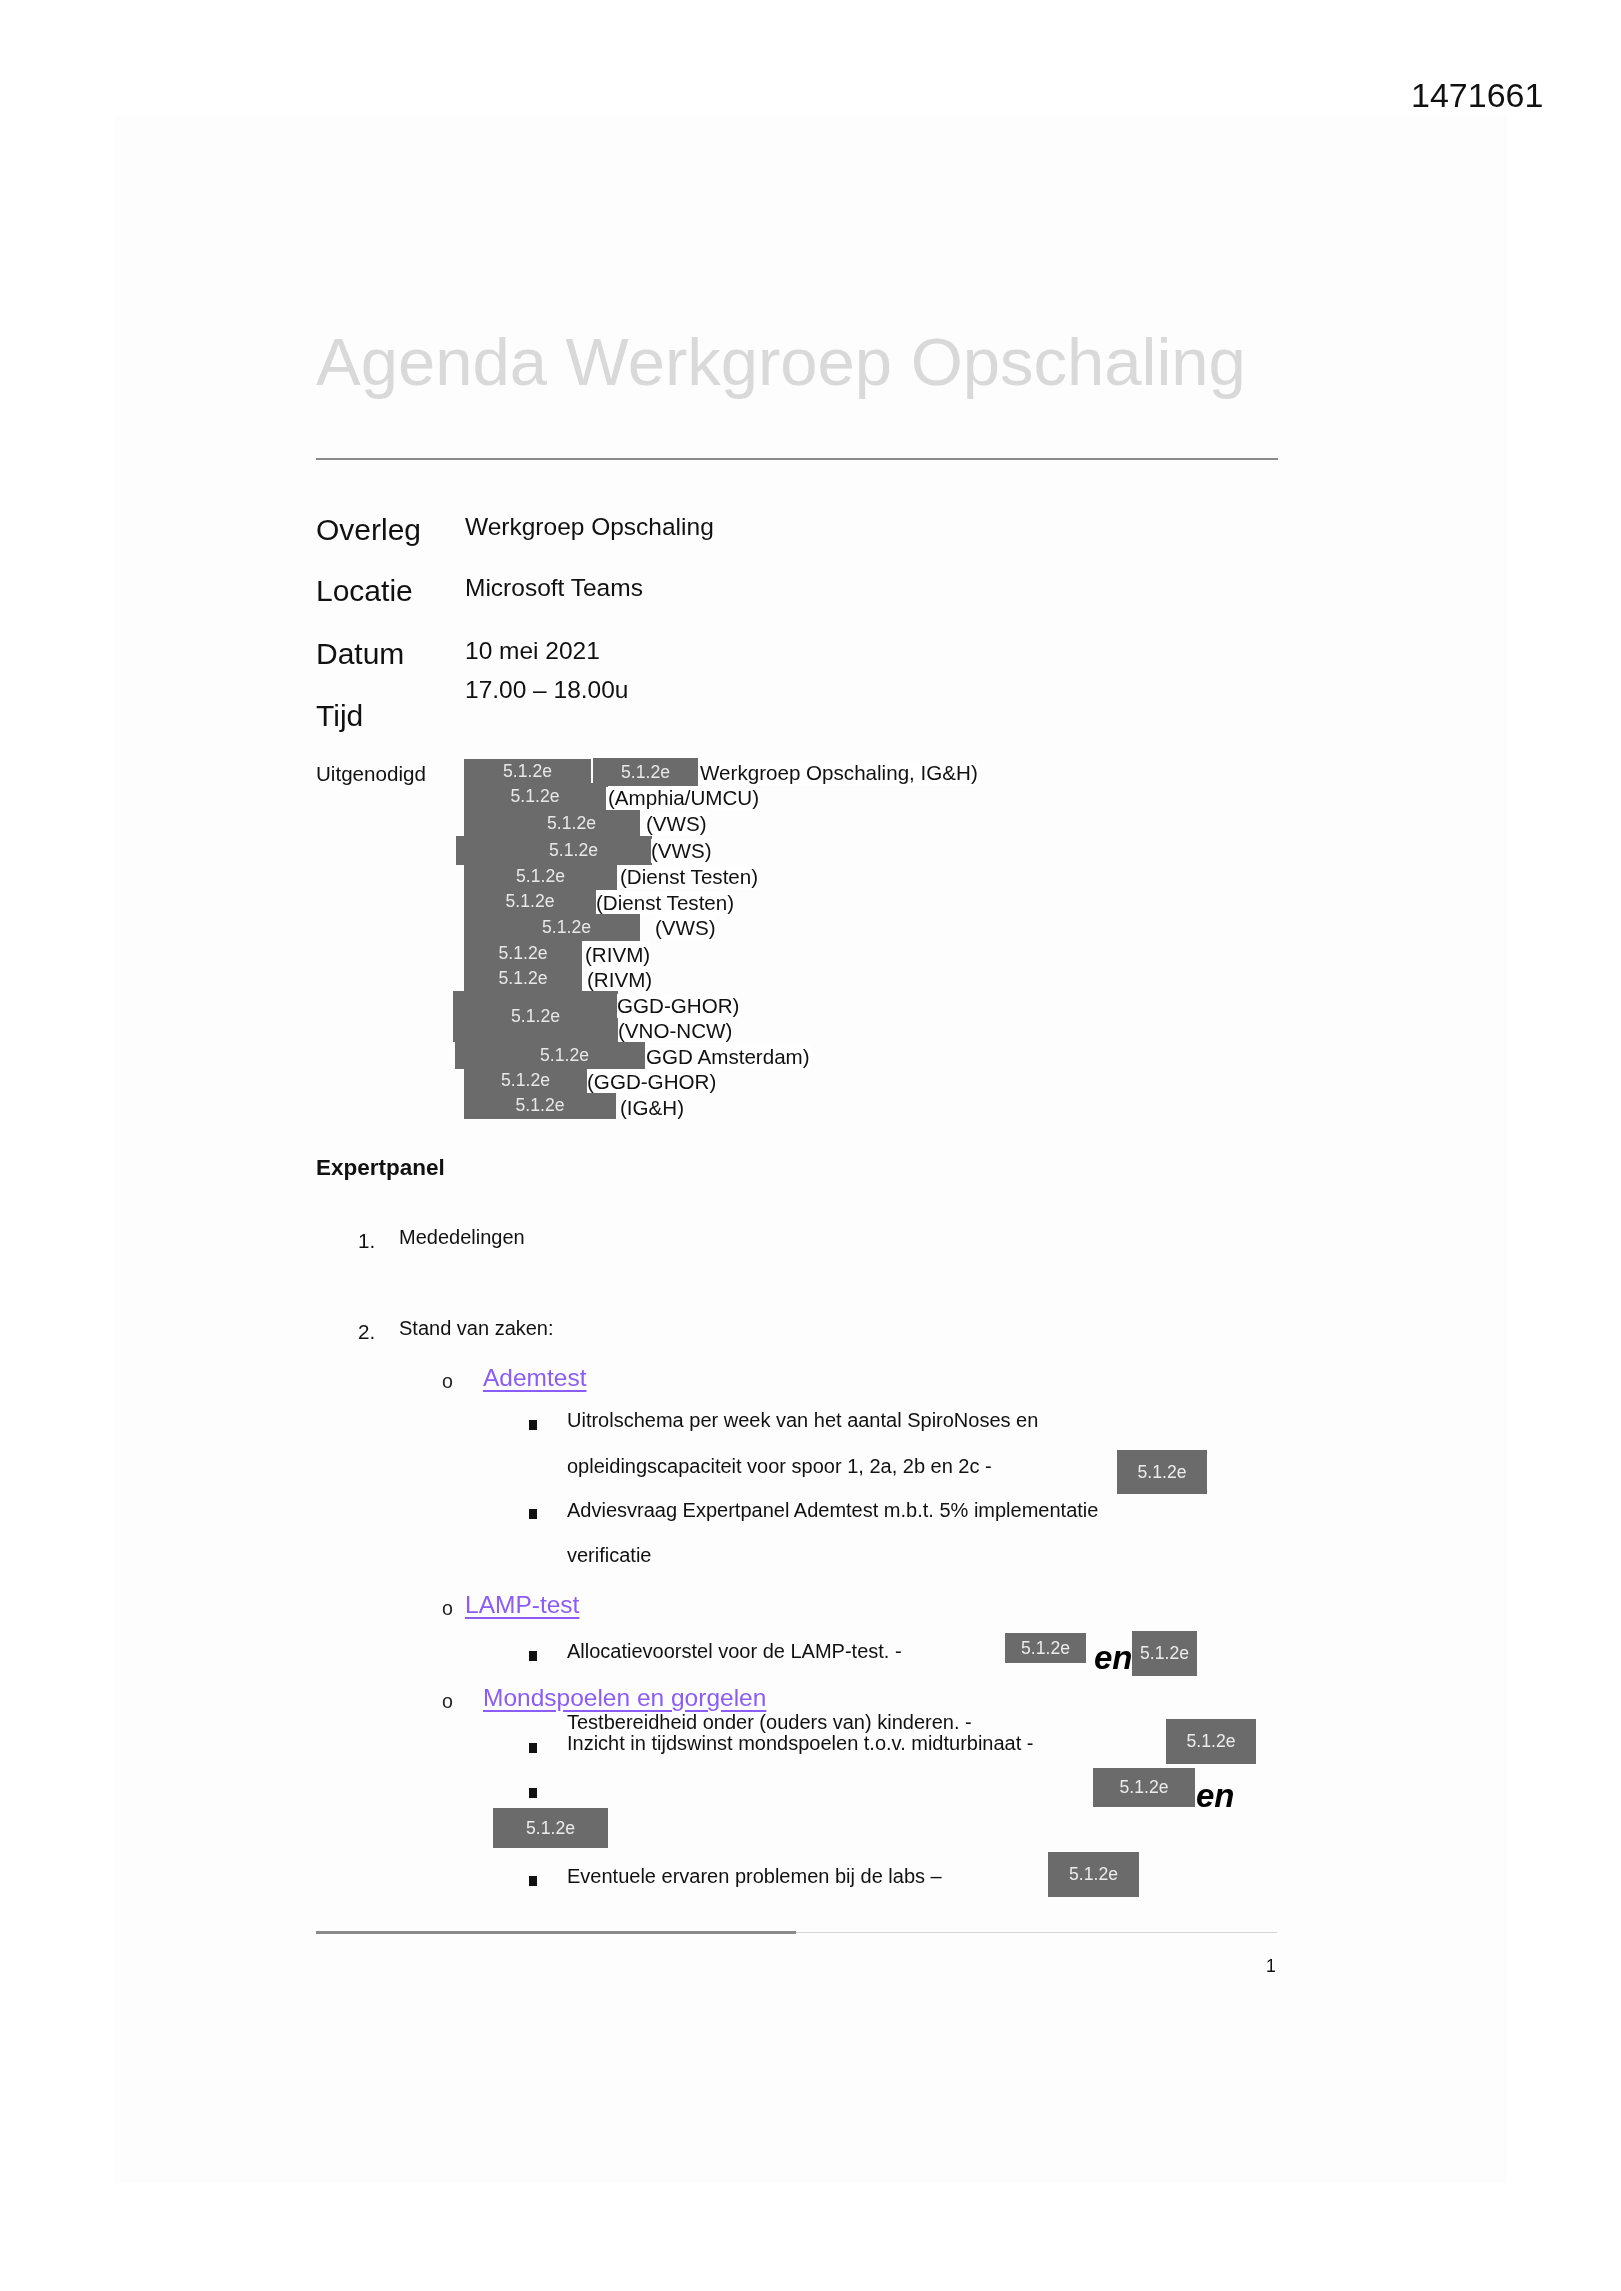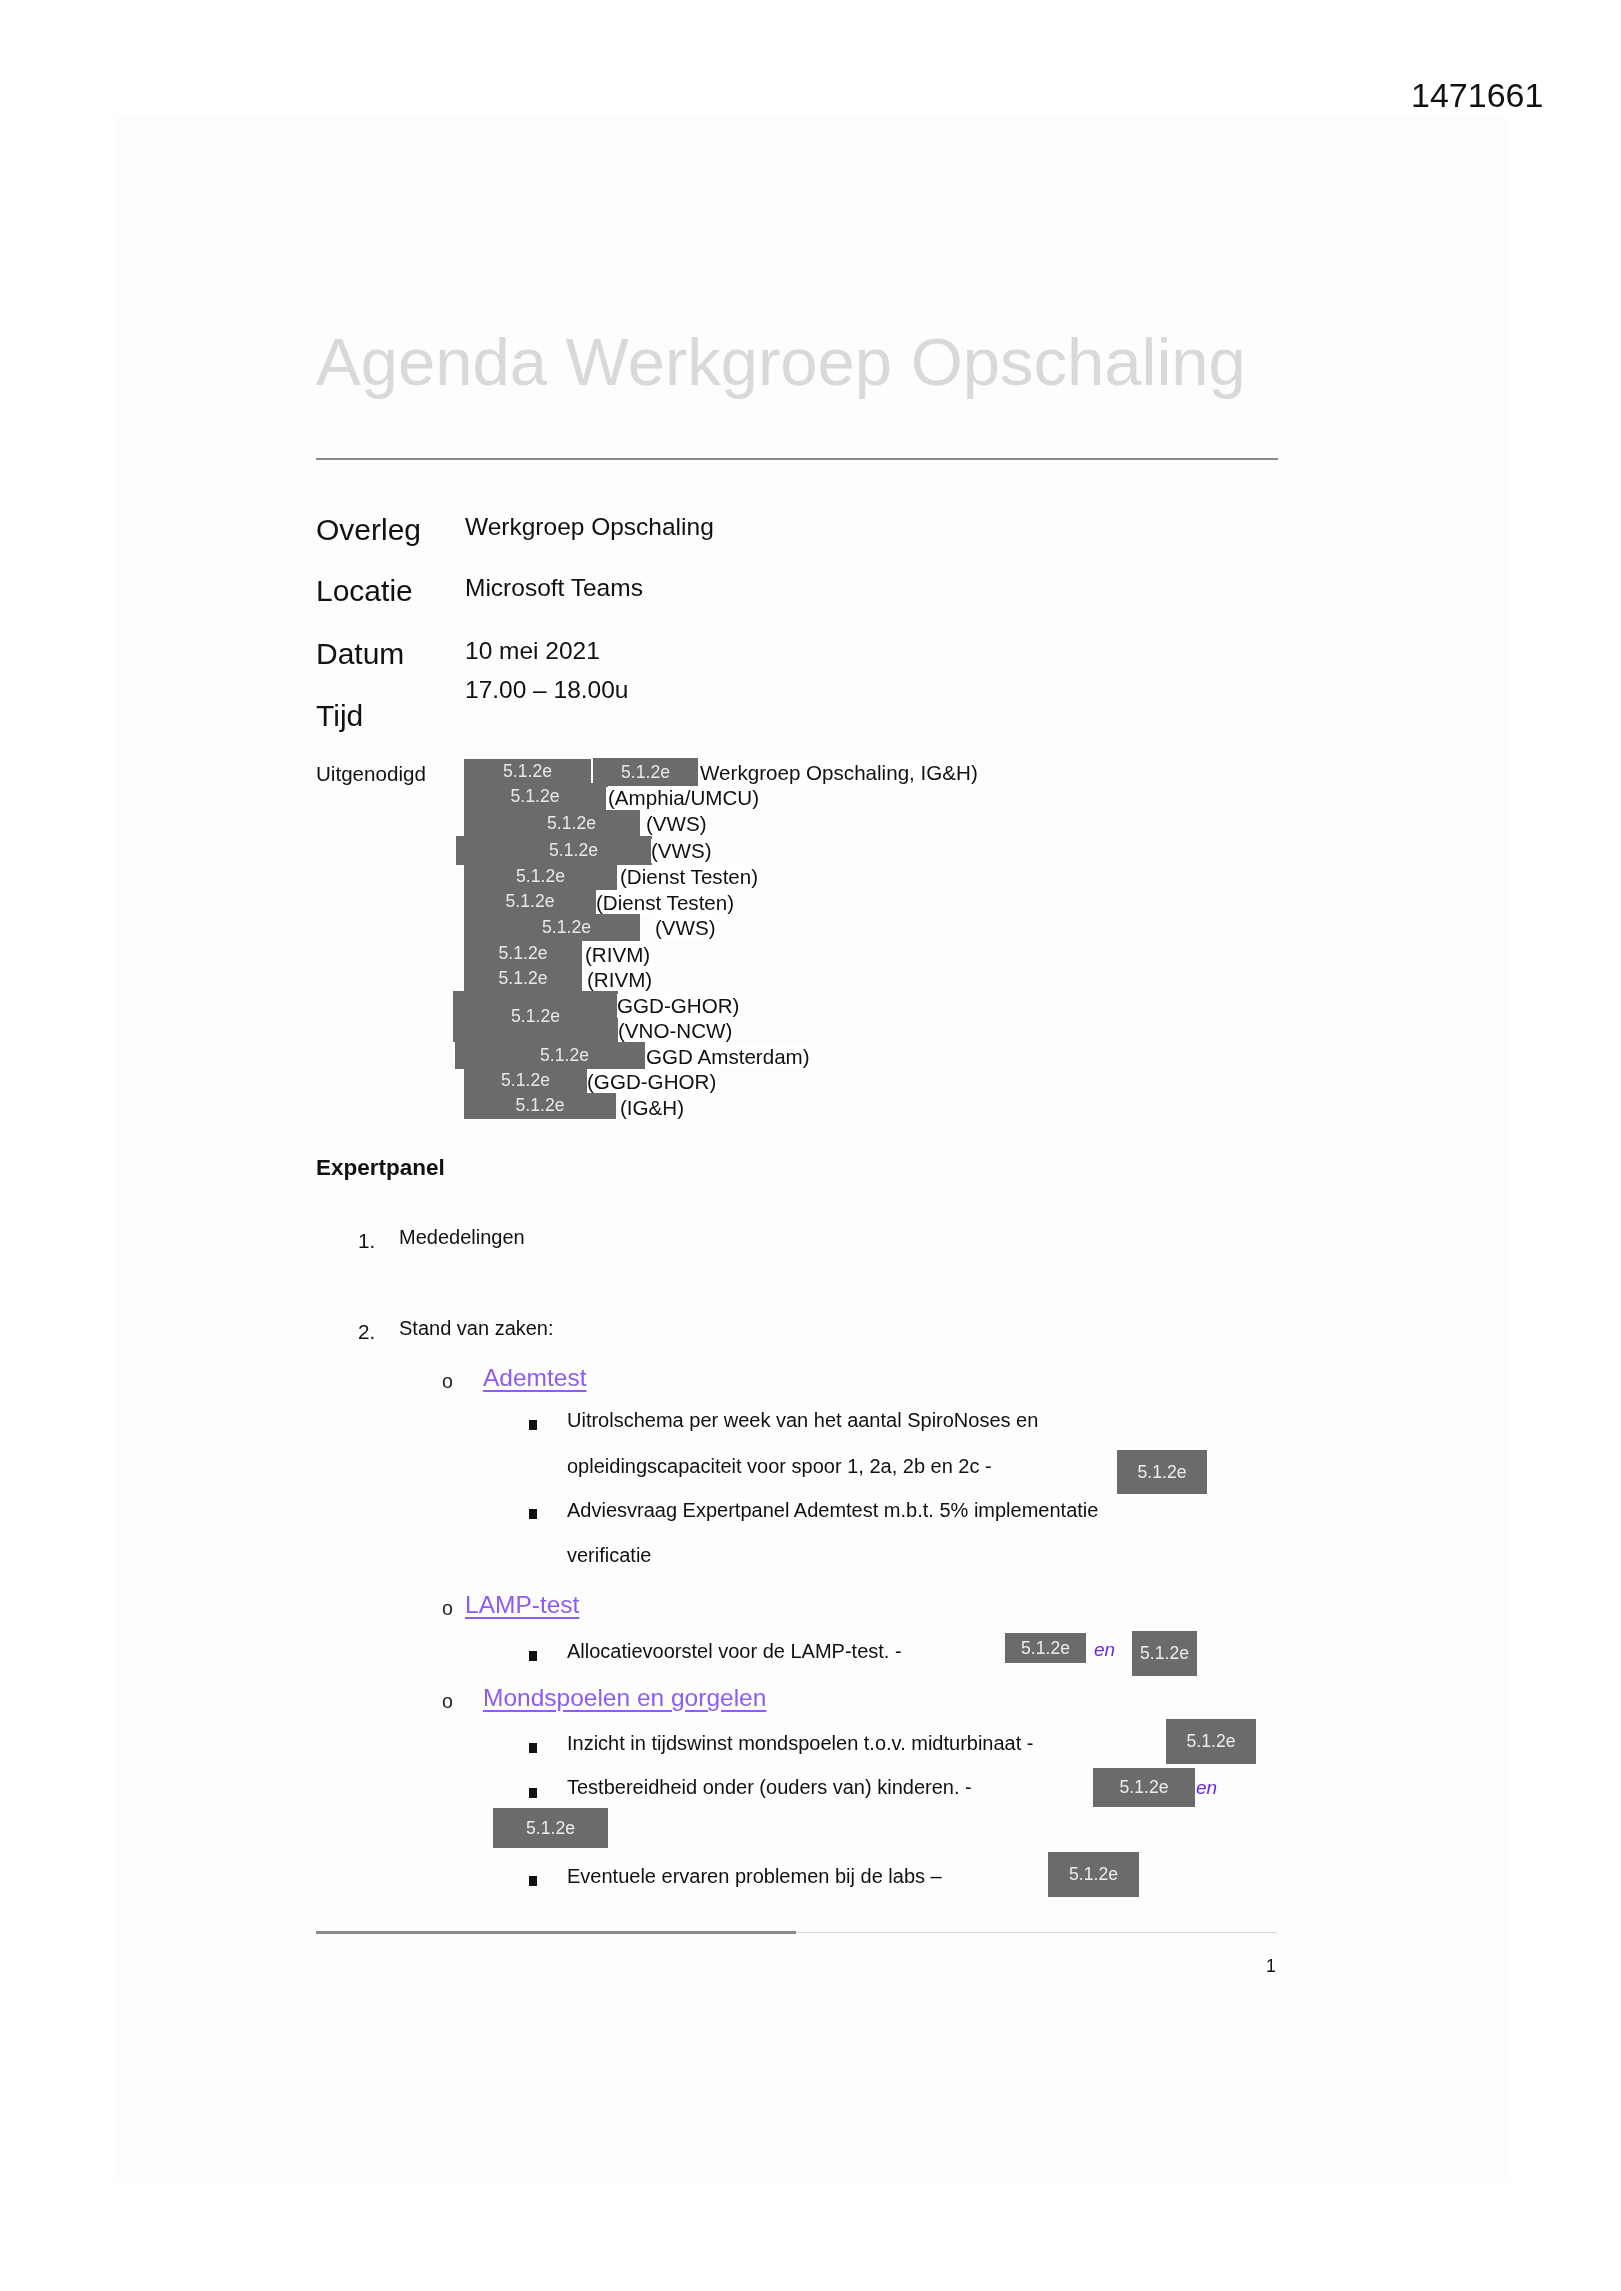--- a/index.html
+++ b/index.html
@@ -25,21 +25,21 @@
   .section-head { left:316px; top:1155px; font-size:22.5px; font-weight:bold; color:#111; }
   .num { font-size:24.5px; color:#111; }
   .circle { font-size:19.6px; color:#222; }
   .sub-title { font-size:24.5px; color:#8b5cf6; text-decoration:underline; text-underline-offset:3.9px; }
   .sq { position:absolute; width:7.8px; height:9.8px; background:#111; }
   .item-text { font-size:20px; color:#111; }
   .inline-redact {
     position:absolute; background:#6b6b6b; color:#ececec; font-size:17.6px;
     display:flex; align-items:center; justify-content:center;
   }
-  .ital { font-style:italic; font-size:19px; color:#6d28d9; }
+  .ital { font-style:italic; font-size:33px; color:#000000;font-weight:bold; }
   .rule-bottom-dark { left:316px; top:1931px; width:480px; height:2.9px; background:#8a8a8a; }
   .rule-bottom-light { left:796px; top:1932px; width:481px; height:1px; background:#d6d6d6; }
   .page-num { left:1266px; top:1956px; font-size:17.6px; color:#111; }
 </style>
 </head>
 <body>
 
 <div class="page-scan"></div>
 
 <div class="abs doc-id">1471661</div>
@@ -132,21 +132,21 @@
 <div class="inline-redact" style="left:1132px;top:1631px;width:65px;height:45px">5.1.2e</div>
 
 <div class="abs circle" style="left:442px;top:1690px">o</div>
 <div class="abs sub-title" style="left:483px;top:1684px">Mondspoelen en gorgelen</div>
 
 <div class="sq" style="left:529px;top:1743px"></div>
 <div class="abs item-text" style="left:567px;top:1732px">Inzicht in tijdswinst mondspoelen t.o.v. midturbinaat -</div>
 <div class="inline-redact" style="left:1166px;top:1719px;width:90px;height:45px">5.1.2e</div>
 
 <div class="sq" style="left:529px;top:1788px"></div>
-<div class="abs item-text" style="left:567px;top:1776px">Testbereidheid onder (ouders van) kinderen. -</div>
+<div class="abs item-text" style="left:567px;top:1711px">Testbereidheid onder (ouders van) kinderen. -</div>
 <div class="inline-redact" style="left:1093px;top:1768px;width:102px;height:39px">5.1.2e</div>
 <div class="abs ital" style="left:1196px;top:1777px">en</div>
 <div class="inline-redact" style="left:493px;top:1808px;width:115px;height:40px">5.1.2e</div>
 
 <div class="sq" style="left:529px;top:1876px"></div>
 <div class="abs item-text" style="left:567px;top:1865px">Eventuele ervaren problemen bij de labs –</div>
 <div class="inline-redact" style="left:1048px;top:1852px;width:91px;height:45px">5.1.2e</div>
 
 <div class="abs rule-bottom-dark"></div>
 <div class="abs rule-bottom-light"></div>

